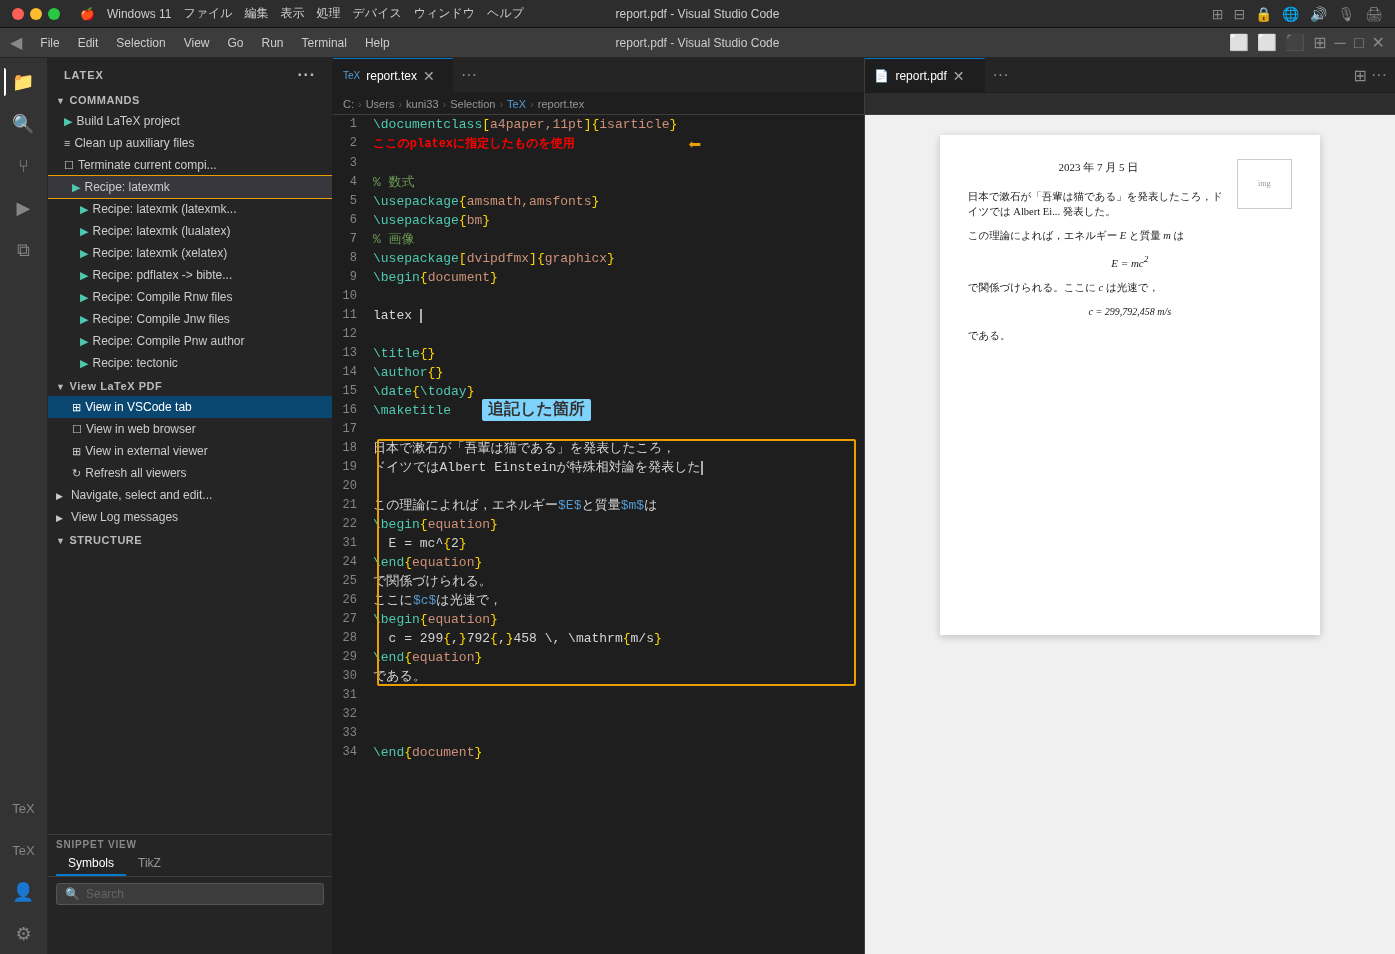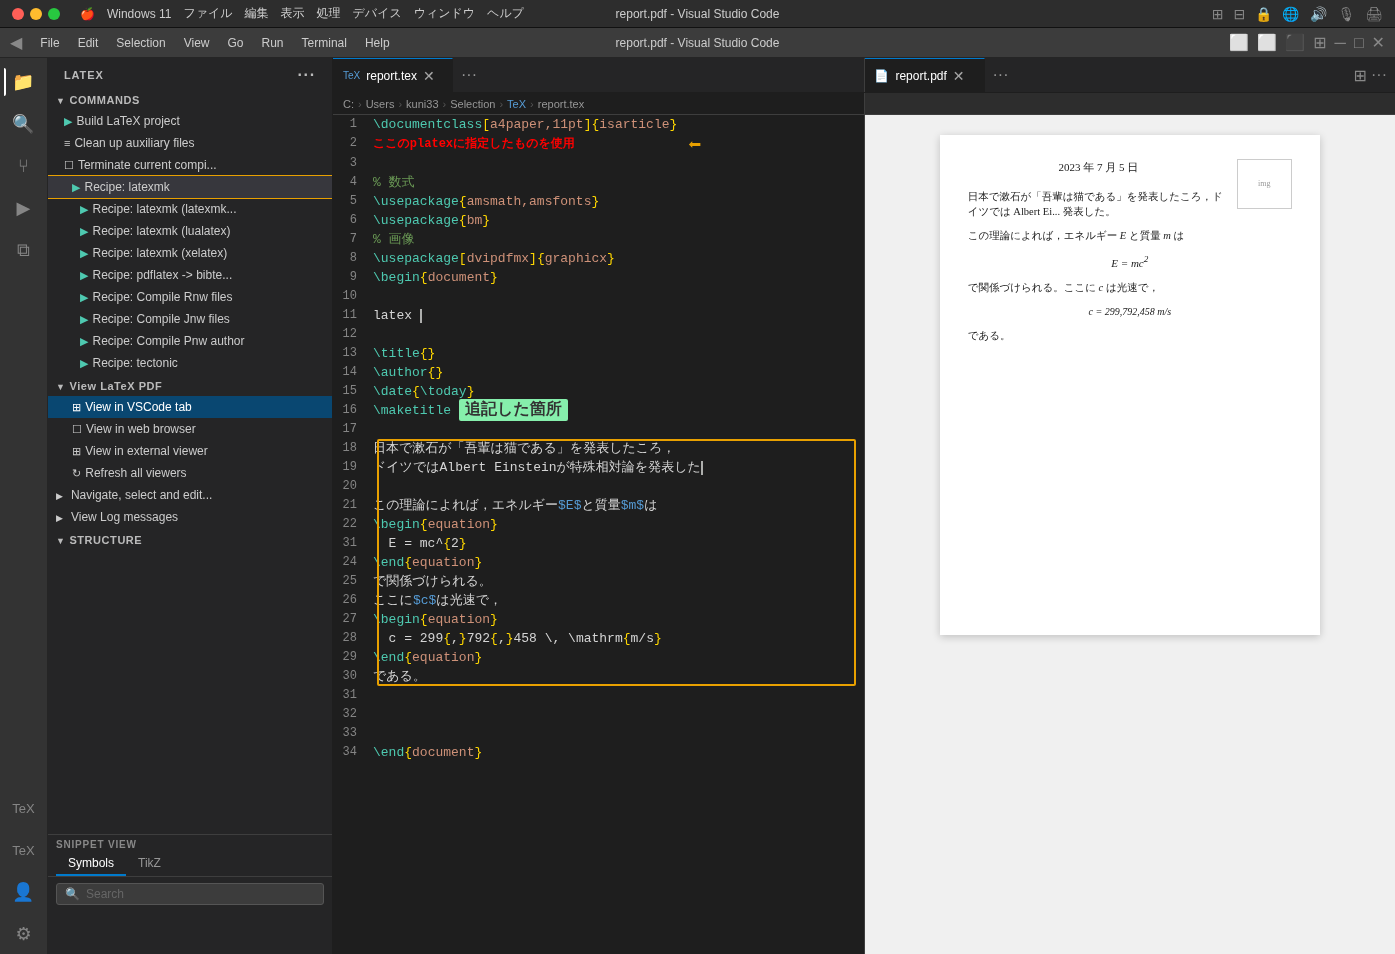--- a/index.html
+++ b/index.html
@@ -643,21 +643,21 @@
               <span class="line-content"><span class="cmd">\author</span><span style="color:#ffd700;">{}</span></span>
             </div>
 
             <div class="code-line">
               <span class="line-number">15</span>
               <span class="line-content"><span class="cmd">\date</span><span style="color:#ffd700;">{</span><span class="cmd">\today</span><span style="color:#ffd700;">}</span></span>
             </div>
 
             <div class="code-line">
               <span class="line-number">16</span>
-              <span class="line-content"><span class="cmd">\maketitle</span><span style="margin-left:8px;font-weight:bold;font-size:16px;color:#333;background:#86efac;padding:2px 6px;border-radius:2px;">追記した箇所</span></span>
+              <span class="line-content"><span class="cmd">\maketitle</span><span style="margin-left:31px;font-weight:bold;font-size:16px;color:#333;background:#7dd3fc;padding:2px 6px;border-radius:2px;">追記した箇所</span></span>
             </div>
 
             <div class="code-line">
               <span class="line-number">17</span>
               <span class="line-content"></span>
             </div>
 
             <div style="position:relative;">
               <div style="position:absolute;left:44px;top:0;right:8px;bottom:0;border:2px solid #e8a000;border-radius:2px;pointer-events:none;z-index:5;"></div>
 

